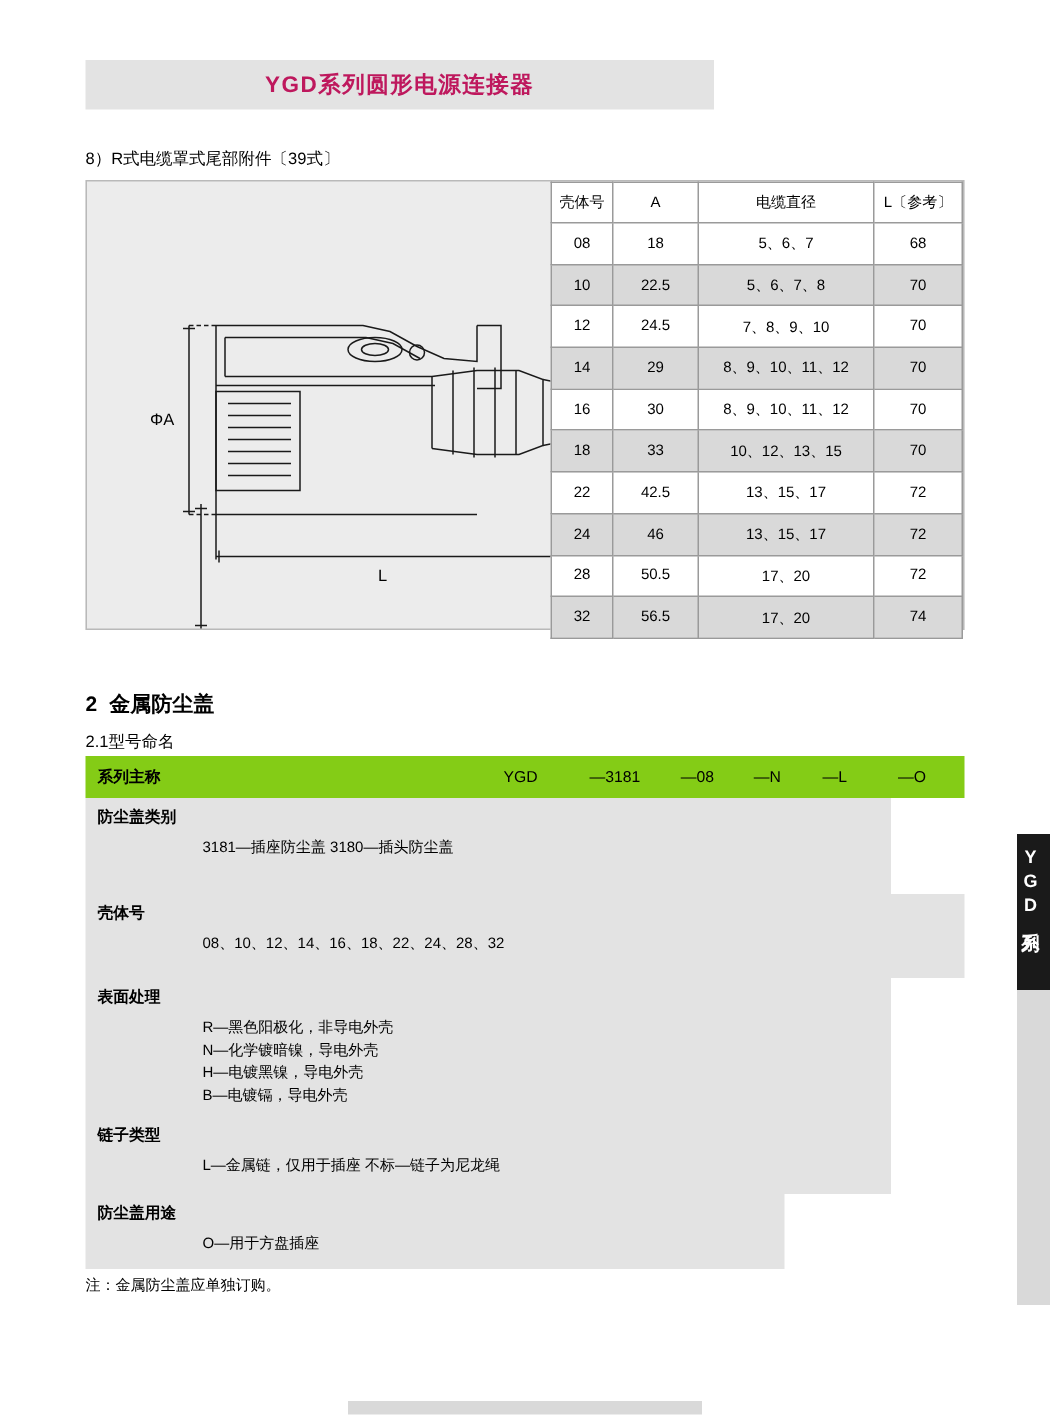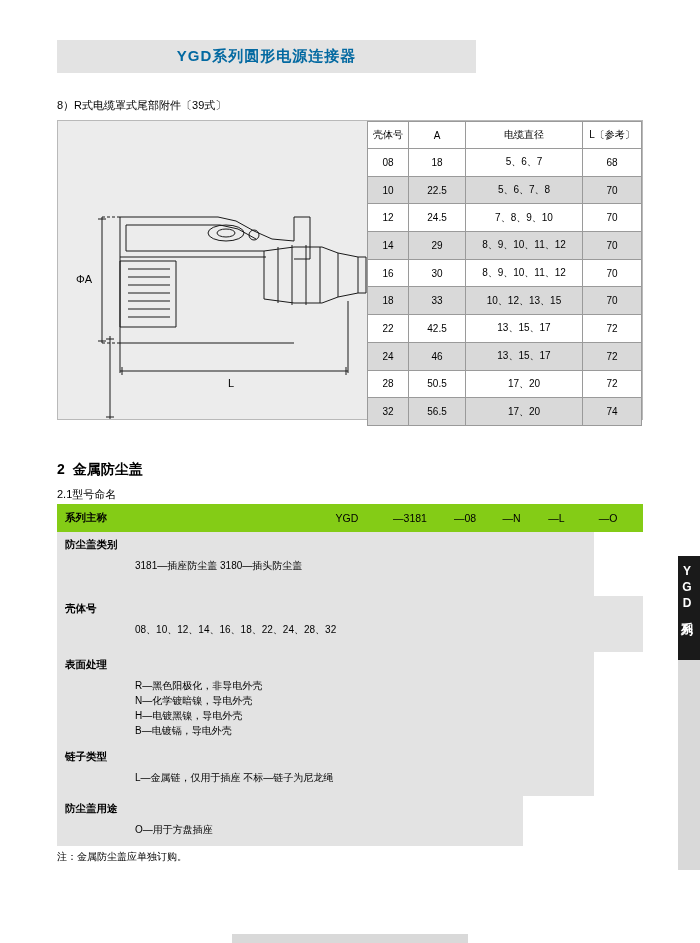--- a/index.html
+++ b/index.html
@@ -30,21 +30,21 @@
     height: 33px;
     background: #e3e3e3;
     display: flex;
     align-items: center;
     justify-content: center;
   }
   .title-bar .title-text {
     font-size: 15px;
     font-weight: bold;
     letter-spacing: 1px;
-    color: #0369a1;
+    color: #be185d;
   }
 
   
   .caption-8 {
     position: absolute;
     left: 57px;
     top: 98px;
     font-size: 11px;
   }
 
@@ -60,20 +60,21 @@
     box-sizing: border-box;
   }
 
   
   .drawing {
     position: absolute;
     left: 0px;
     top: 0px;
     width: 332px;
     height: 298px;
+    padding-left: 24px;
   }
   .drawing svg { display: block; }
 
   
   .data-table {
     position: absolute;
     right: 0px;
     top: 0px;
     border-collapse: collapse;
     font-size: 10px;

